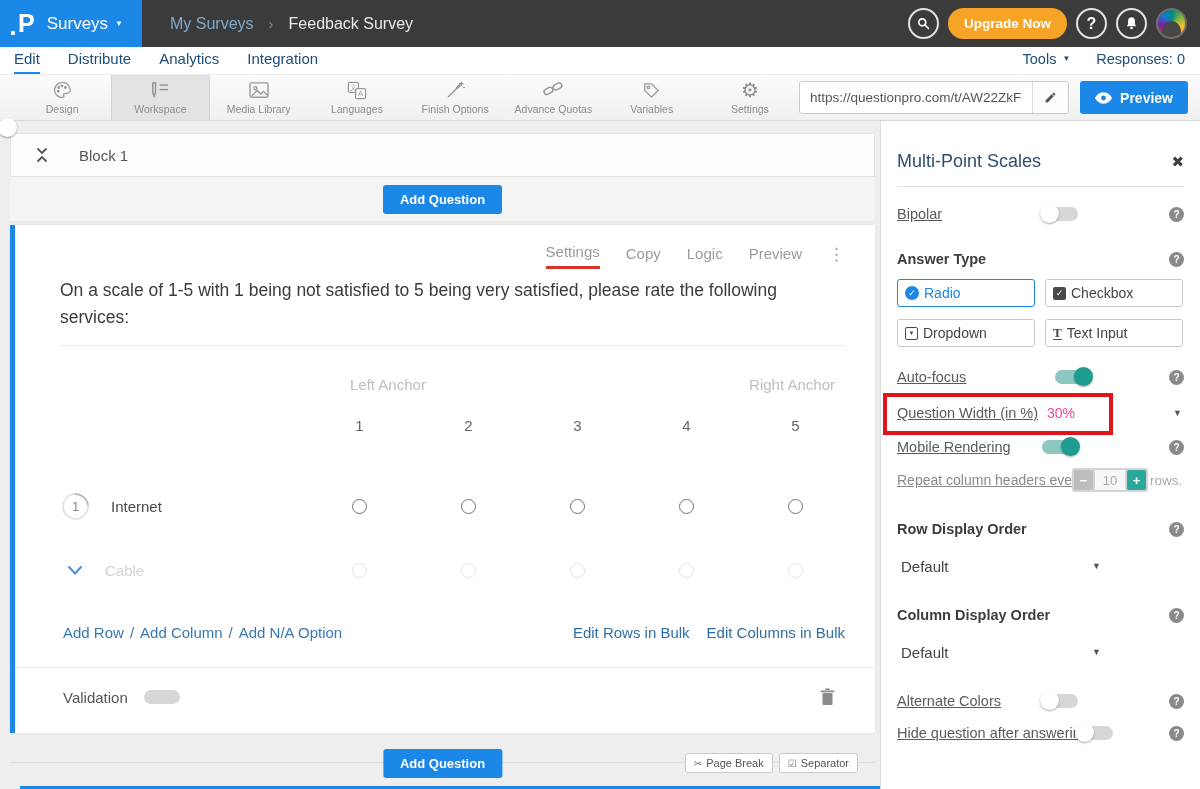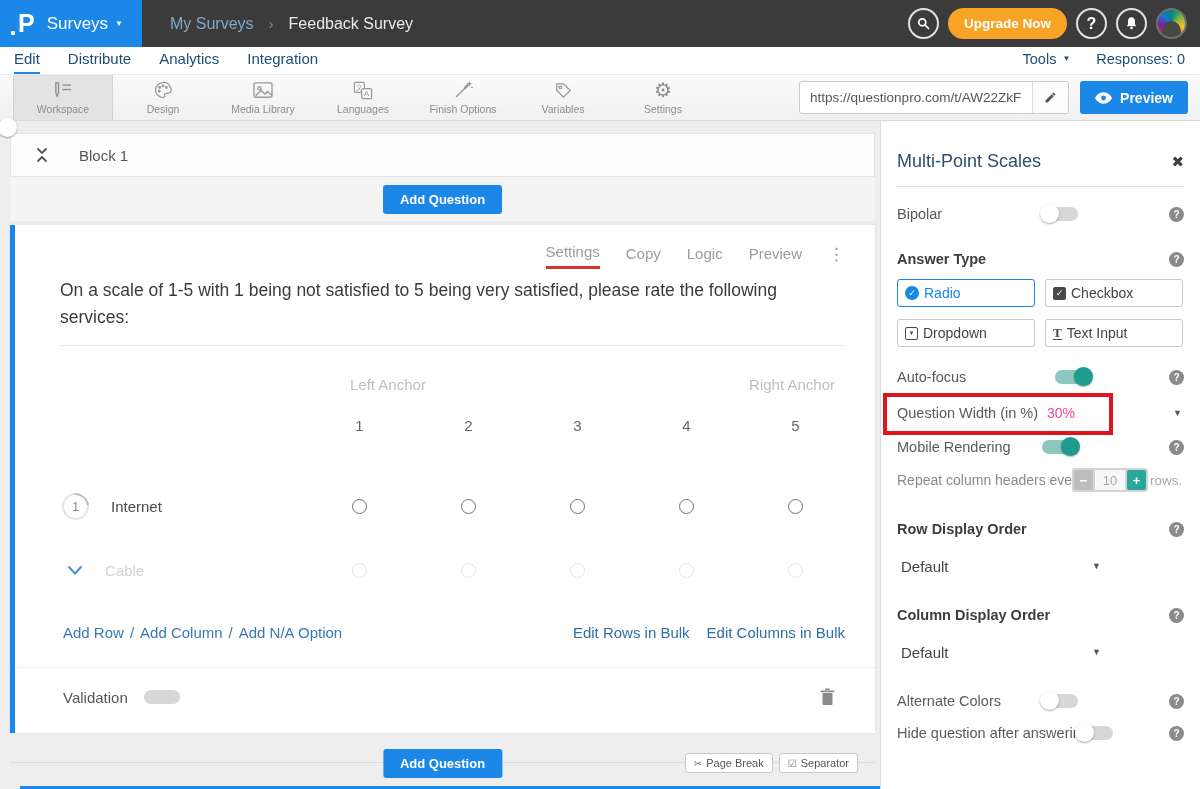--- a/index.html
+++ b/index.html
@@ -94,21 +94,21 @@
   .mini-btn { background:#fff; border:1px solid #C9C9C9; border-radius:3px; padding:3px 8px; font-size:11px; color:#555; display:flex; align-items:center; gap:4px; cursor:pointer; }
   .mini-ic { font-size:10px; color:#777; }
   .blue-bottom { position:absolute; bottom:0; left:10px; width:865px; height:3px; background:#1B87E6; }
 
   
   .p-title-row { padding-top:30px; display:flex; align-items:center; justify-content:space-between; }
   .p-title { font-size:18px; color:#2E4E6F; }
   .p-close { font-size:15px; color:#3f3f3f; cursor:pointer; }
   .p-div { margin-top:14px; border-top:1px solid #E2E2E2; }
   .p-row { position:relative; display:flex; align-items:center; }
-  .p-label { font-size:14.5px; color:#5a5a5a; }
+  .p-label { font-size:14.5px; color:#5a5a5a;text-decoration:underline; }
   .p-label.light { color:#8a8a8a; font-size:14px; }
   .p-head { font-size:14.5px; color:#3d3d3d; font-weight:bold; position:relative; display:flex; align-items:center; }
   .help { width:15px; height:15px; border-radius:50%; background:#8A8A8A; color:#fff; font-size:10px; font-weight:bold; display:flex; align-items:center; justify-content:center; position:absolute; right:0; cursor:pointer; flex:none; }
 
   .tg { width:36px; height:14px; border-radius:8px; position:absolute; cursor:pointer; }
   .tg .knob { width:19px; height:19px; border-radius:50%; position:absolute; top:-3px; box-shadow:0 1px 2px rgba(0,0,0,.35); }
   .tg.off { background:#D7D7D7; } .tg.off .knob { background:#fff; left:-2px; }
   .tg.on { background:#8CC7C0; } .tg.on .knob { background:#1E9C90; right:-2px; }
   .tg.inline { position:static; margin-left:16px; }
 
@@ -193,42 +193,42 @@
   <div class="nav-right">
     <span class="tools">
       <span>Tools</span>
       <span class="caret">▼</span>
     </span>
     <span>Responses: 0</span>
   </div>
 </div>
 
 <div class="toolbar">
-  <div class="titem active">
-    <span class="ticon">
-      <svg width="22" height="18" viewBox="0 0 24 20" fill="none" stroke="#8f8f8f" stroke-width="1.5">
-          <path d="M7 2v11l-1.5 4L4 13V2z"></path>
-          <line x1="11.5" y1="4.5" x2="21" y2="4.5"></line>
-          <line x1="11.5" y1="9.5" x2="21" y2="9.5"></line>
-        </svg>
-    </span>
-    <span>Workspace</span>
-  </div>
   <div class="titem">
     <span class="ticon">
       <svg width="20" height="20" viewBox="0 0 24 24" fill="none" stroke="#999" stroke-width="1.5">
           <path d="M12 3a9 9 0 1 0 0 18c1.9 0 2.6-1.1 2-2.3-.7-1.4.2-2.7 1.8-2.7H18a4 4 0 0 0 3-6.7A9 9 0 0 0 12 3z"></path>
           <circle cx="8" cy="9" r="1" fill="#999"></circle>
           <circle cx="12" cy="7" r="1" fill="#999"></circle>
           <circle cx="16" cy="9" r="1" fill="#999"></circle>
           <circle cx="7.5" cy="13.5" r="1" fill="#999"></circle>
         </svg>
     </span>
     <span>Design</span>
   </div>
+  <div class="titem active">
+    <span class="ticon">
+      <svg width="22" height="18" viewBox="0 0 24 20" fill="none" stroke="#8f8f8f" stroke-width="1.5">
+          <path d="M7 2v11l-1.5 4L4 13V2z"></path>
+          <line x1="11.5" y1="4.5" x2="21" y2="4.5"></line>
+          <line x1="11.5" y1="9.5" x2="21" y2="9.5"></line>
+        </svg>
+    </span>
+    <span>Workspace</span>
+  </div>
   <div class="titem">
     <span class="ticon">
       <svg width="22" height="18" viewBox="0 0 24 20" fill="none" stroke="#999" stroke-width="1.5">
           <rect x="2" y="2" width="20" height="16" rx="1.5"></rect>
           <circle cx="8" cy="8" r="1.7"></circle>
           <path d="M4 16.5l6-6 4 4 3-3 5 5"></path>
         </svg>
     </span>
     <span>Media Library</span>
   </div>
@@ -247,20 +247,29 @@
     <span class="ticon">
       <svg width="20" height="20" viewBox="0 0 24 24" fill="none" stroke="#999" stroke-width="1.6" stroke-linecap="round">
           <line x1="4" y1="20" x2="14.5" y2="9.5"></line>
           <path d="M14.5 9.5l3-3" stroke-width="3"></path>
           <line x1="19.5" y1="2.5" x2="19.5" y2="6.5"></line>
           <line x1="17.5" y1="4.5" x2="21.5" y2="4.5"></line>
           <line x1="22" y1="9" x2="23.5" y2="9" stroke-width="1.1"></line>
         </svg>
     </span>
     <span>Finish Options</span>
+  </div>
+  <div class="titem">
+    <span class="ticon">
+      <svg width="22" height="20" viewBox="0 0 24 22" fill="none" stroke="#999" stroke-width="1.6">
+          <rect x="2" y="9" width="10" height="6" rx="3" transform="rotate(-28 7 12)"></rect>
+          <rect x="12" y="4" width="10" height="6" rx="3" transform="rotate(-28 17 7)"></rect>
+        </svg>
+    </span>
+    <span>Advance Quotas</span>
   </div>
   <div class="titem">
     <span class="ticon">
       <svg width="19" height="19" viewBox="0 0 24 24" fill="none" stroke="#999" stroke-width="1.6">
           <path d="M3.5 3.5h8.5l8.5 8.5-8.5 8.5-8.5-8.5z"></path>
           <circle cx="8" cy="8" r="1.6"></circle>
         </svg>
     </span>
     <span>Variables</span>
   </div>

